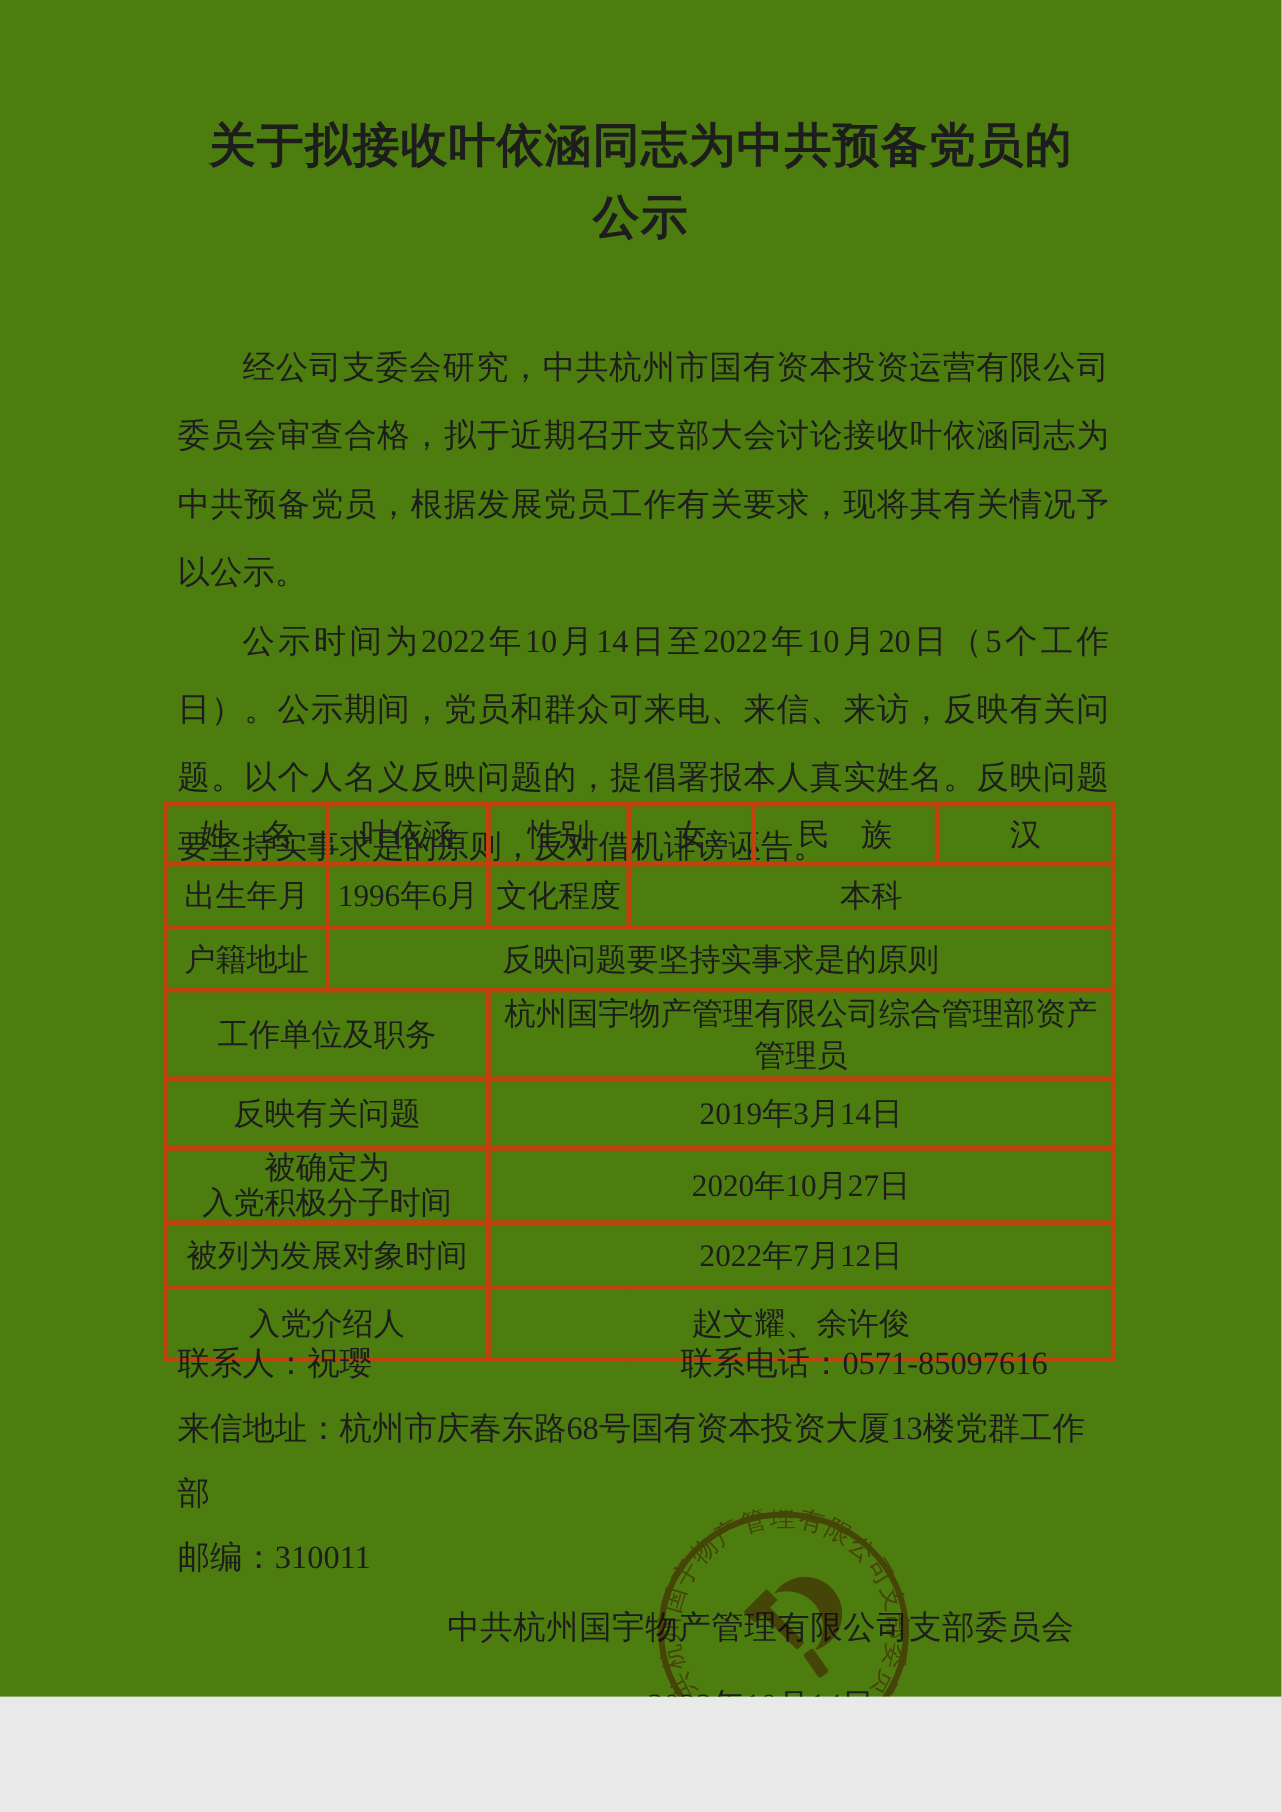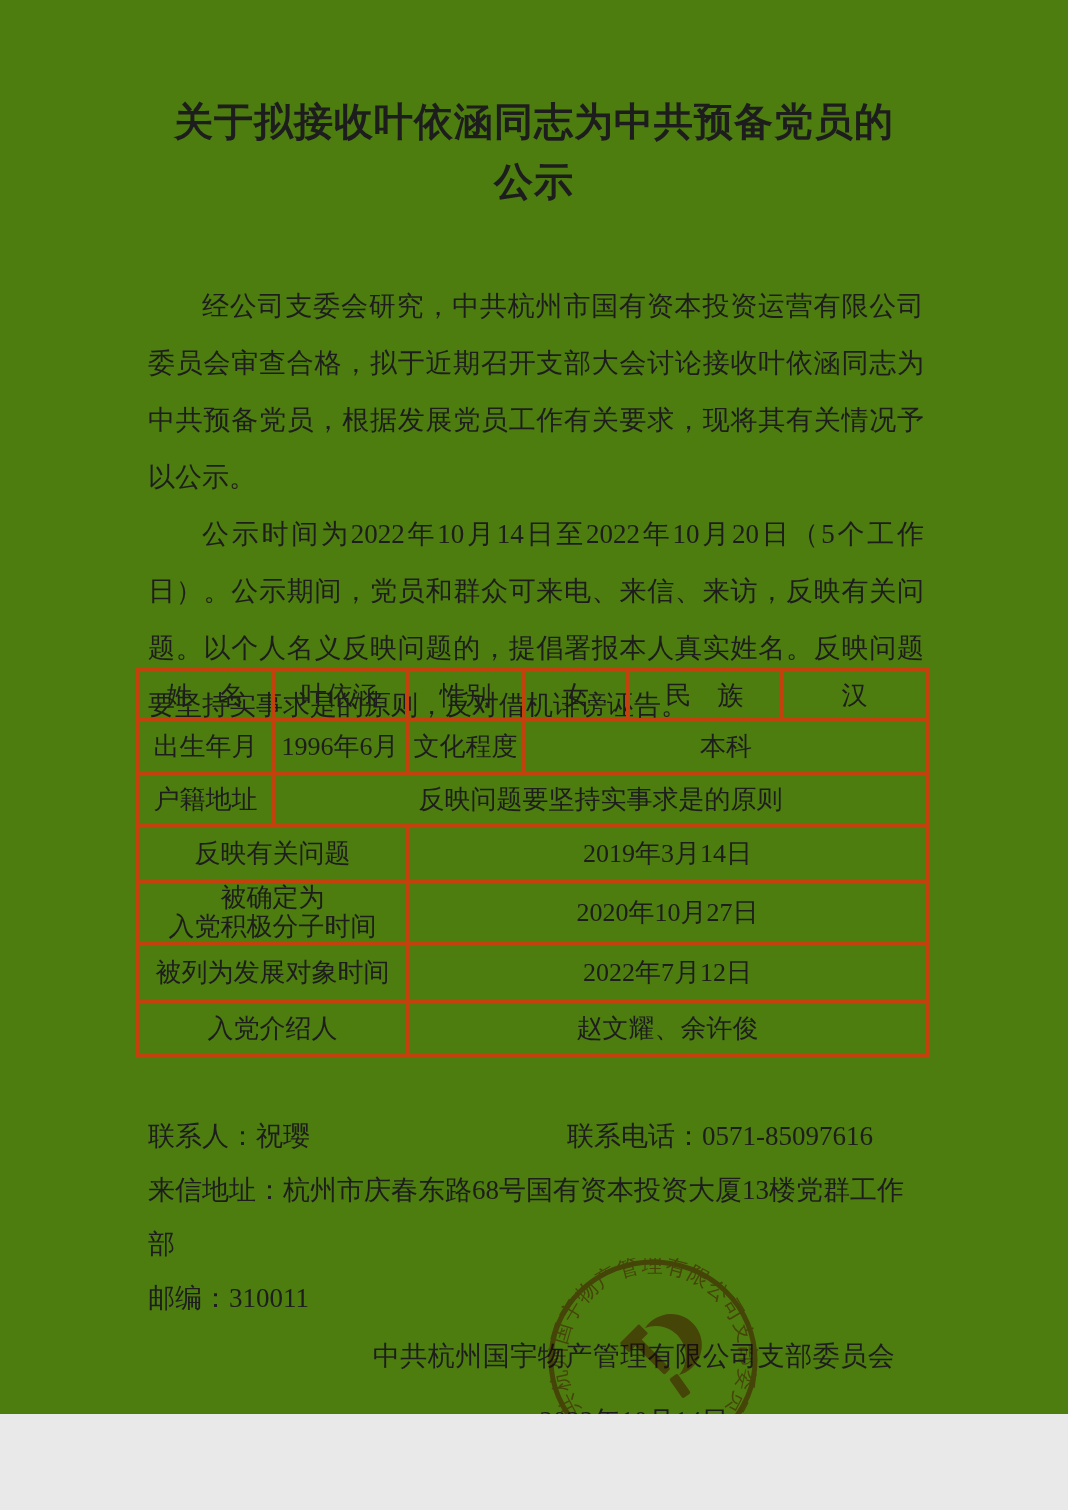--- a/index.html
+++ b/index.html
@@ -122,20 +122,24 @@
       <td>出生年月</td>
       <td>1996年6月</td>
       <td>文化程度</td>
       <td colspan="3">本科</td>
     </tr>
     <tr>
       <td>户籍地址</td>
       <td colspan="5">反映问题要坚持实事求是的原则</td>
     </tr>
     <tr>
+      <td colspan="2">工作单位及职务</td>
+      <td colspan="4">杭州国宇物产管理有限公司综合管理部资产管理员</td>
+    </tr>
+    <tr>
       <td colspan="2">反映有关问题</td>
       <td colspan="4">2019年3月14日</td>
     </tr>
     <tr>
       <td colspan="2" class="two-line">
         <div>被确定为</div>
         <div>入党积极分子时间</div>
       </td>
       <td colspan="4">2020年10月27日</td>
     </tr>

